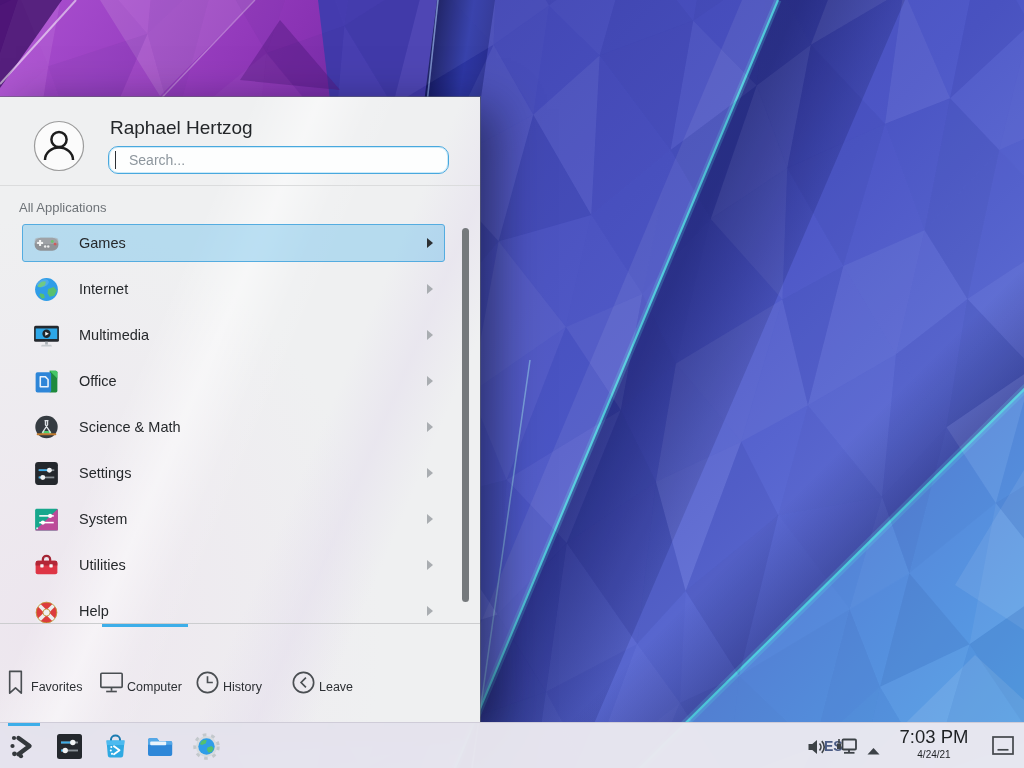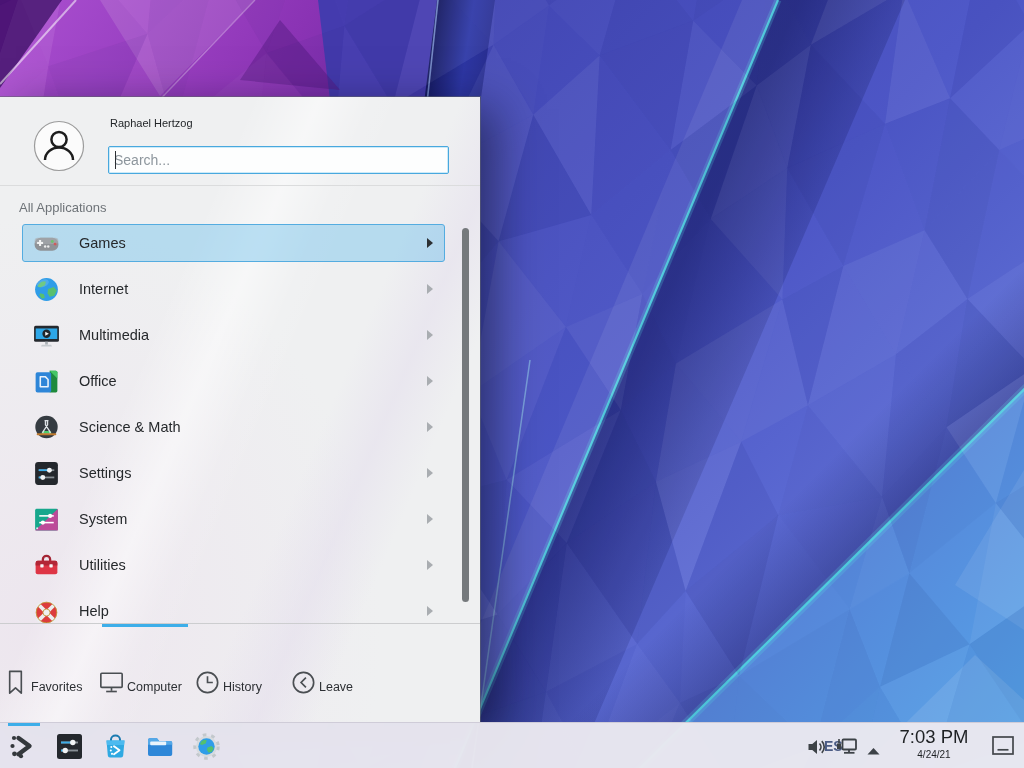--- a/index.html
+++ b/index.html
@@ -9,24 +9,24 @@
 
   
   #wallpaper{position:absolute;left:0;top:0;width:1024px;height:768px}
 
   
   #kickoff{position:absolute;left:0;top:97px;width:480px;height:625px;background:#eff0f1;
            box-shadow:0 0 0 1px rgba(95,100,108,.55), 16px 12px 42px rgba(8,10,30,.5);z-index:5}
   #kickoff::before{content:"";position:absolute;inset:0;pointer-events:none;
            background:linear-gradient(113deg,transparent 34%,rgba(255,255,255,.5) 43%,rgba(255,255,255,.08) 50%,transparent 55%,transparent 62%,rgba(226,219,236,.45) 70%,transparent 78%),
                       radial-gradient(ellipse at 8% 85%,rgba(233,211,233,.35),transparent 55%)}
-  .header-name{position:absolute;left:110px;top:20px;font-size:11px;color:#232629}
+  .header-name{position:absolute;left:110px;top:20px;font-size:19px;color:#232629}
   .avatar{position:absolute;left:33px;top:23px;width:52px;height:52px}
-  .search-input{position:absolute;left:108px;top:49px;width:341px;height:28px;border:1px solid #48a8de;border-radius:2px;
-           background:#fdfefe;font-family:"Liberation Sans","DejaVu Sans",sans-serif;font-size:14px;color:#232629;padding:0 5px;
+  .search-input{position:absolute;left:108px;top:49px;width:341px;height:28px;border:1px solid #48a8de;border-radius:10px;
+           background:#fdfefe;font-family:"Liberation Sans","DejaVu Sans",sans-serif;font-size:14px;color:#232629;padding:0 20px;
            box-shadow:inset 0 0 0 1px rgba(61,174,233,.25)}
   .search-input::placeholder{color:#8d969d}
   .search-caret{position:absolute;left:115px;top:54px;width:1px;height:18px;background:#2b2f33}
   .header-sep{position:absolute;left:0;top:88px;width:100%;height:1px;background:#dbdcdd}
   .section-label{position:absolute;left:19px;top:103px;font-size:13px;color:#6e7378}
 
   .cat-list{position:absolute;left:22px;top:127px;width:423px;height:399px;overflow:hidden}
   .cat-row{position:relative;height:38px;margin-bottom:8px;border-radius:3px;border:1px solid transparent;display:flex;align-items:center}
   .cat-row.selected{background:rgba(61,174,233,.32);border-color:#54ace0}
   .cat-icon{width:29px;height:29px;margin-left:9px;flex:none}

